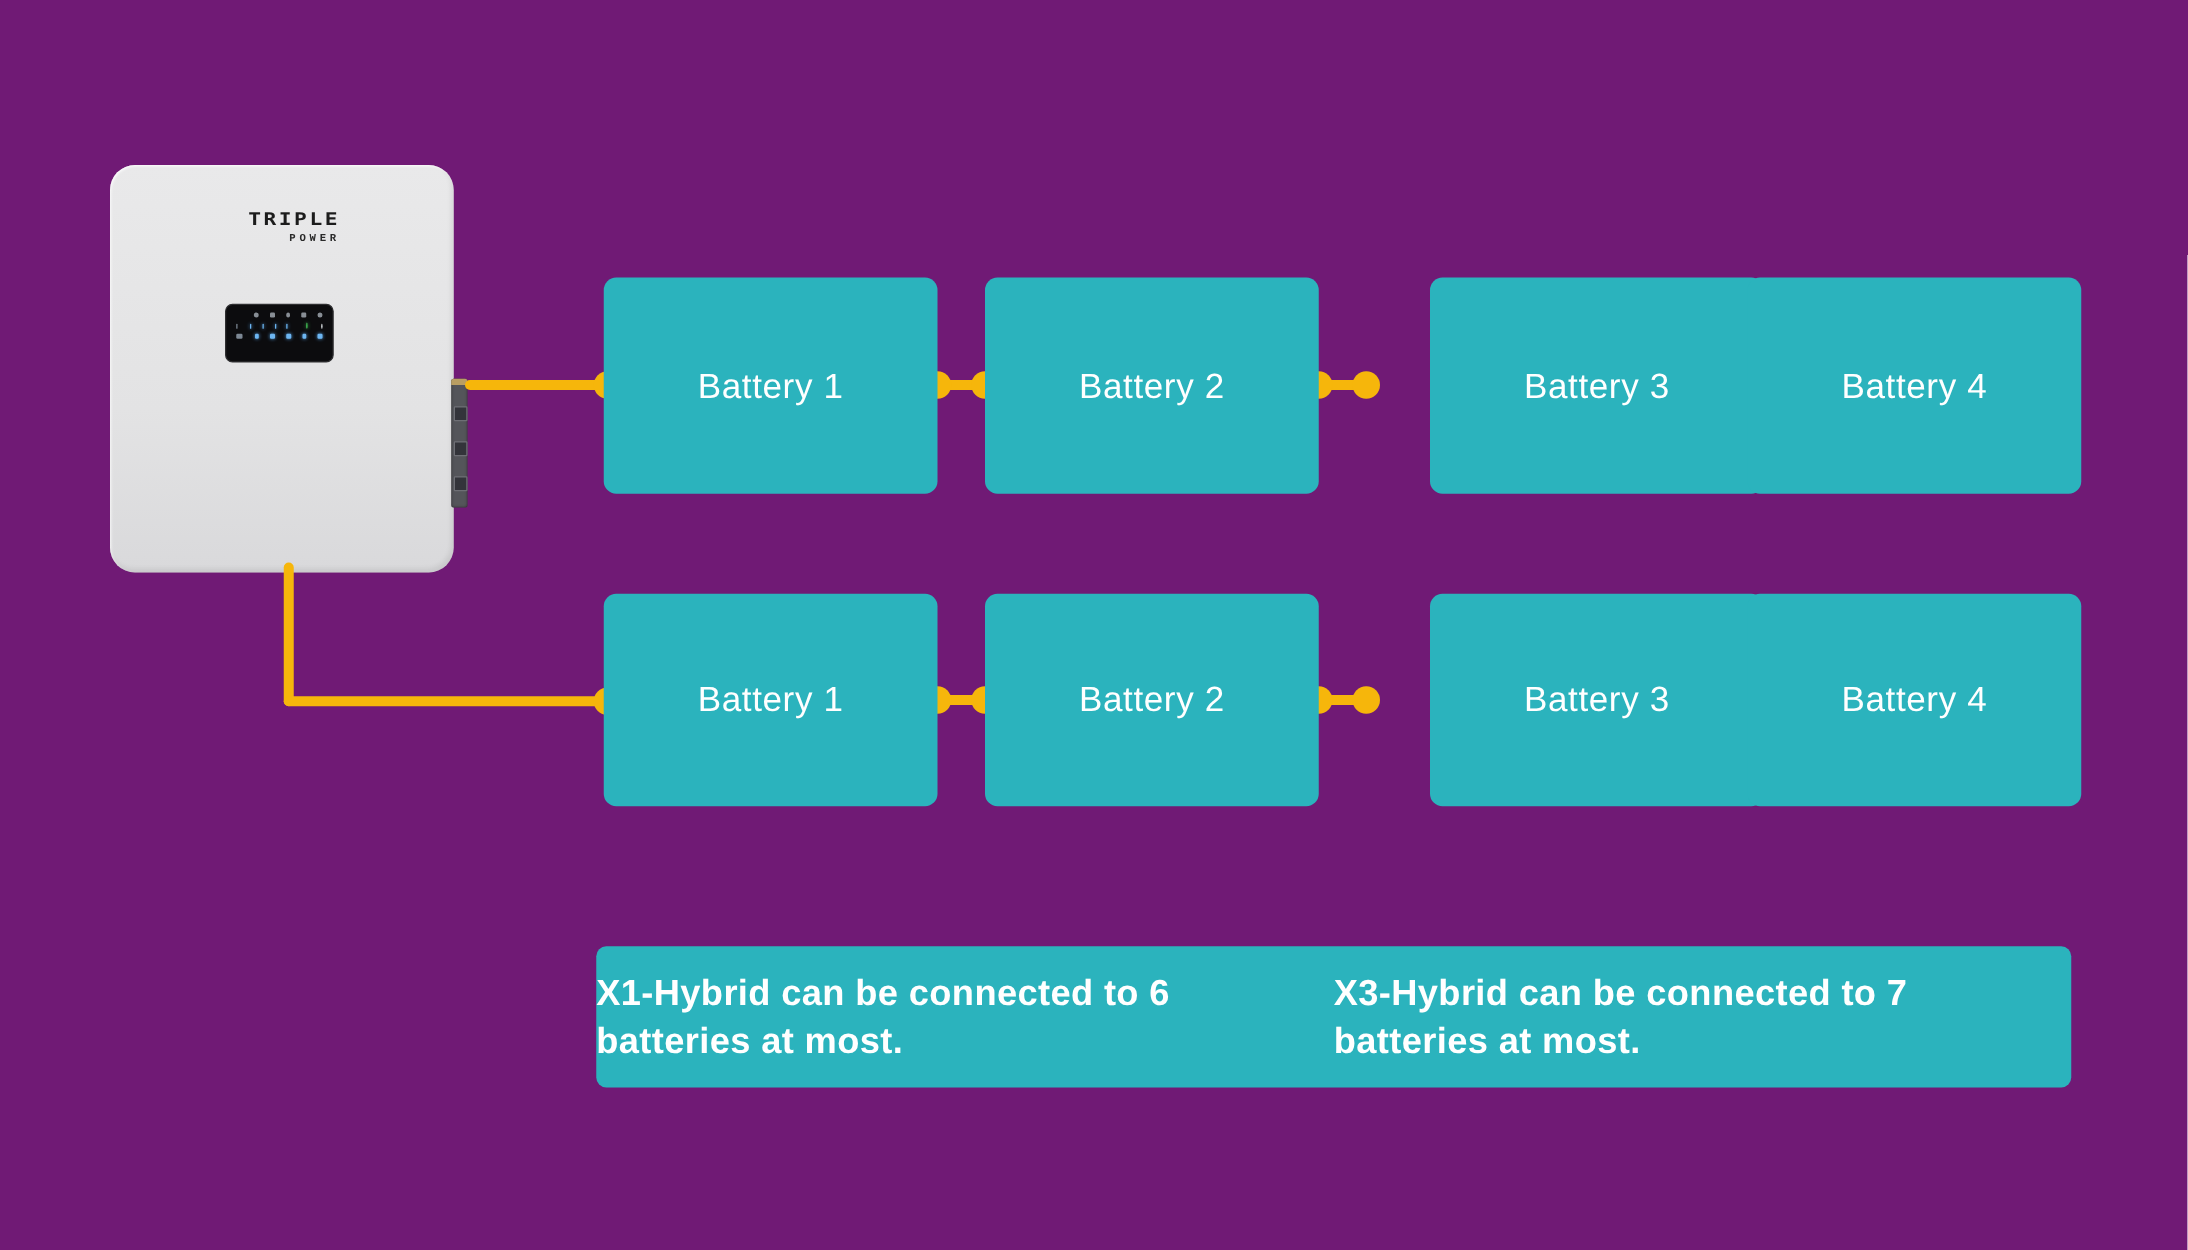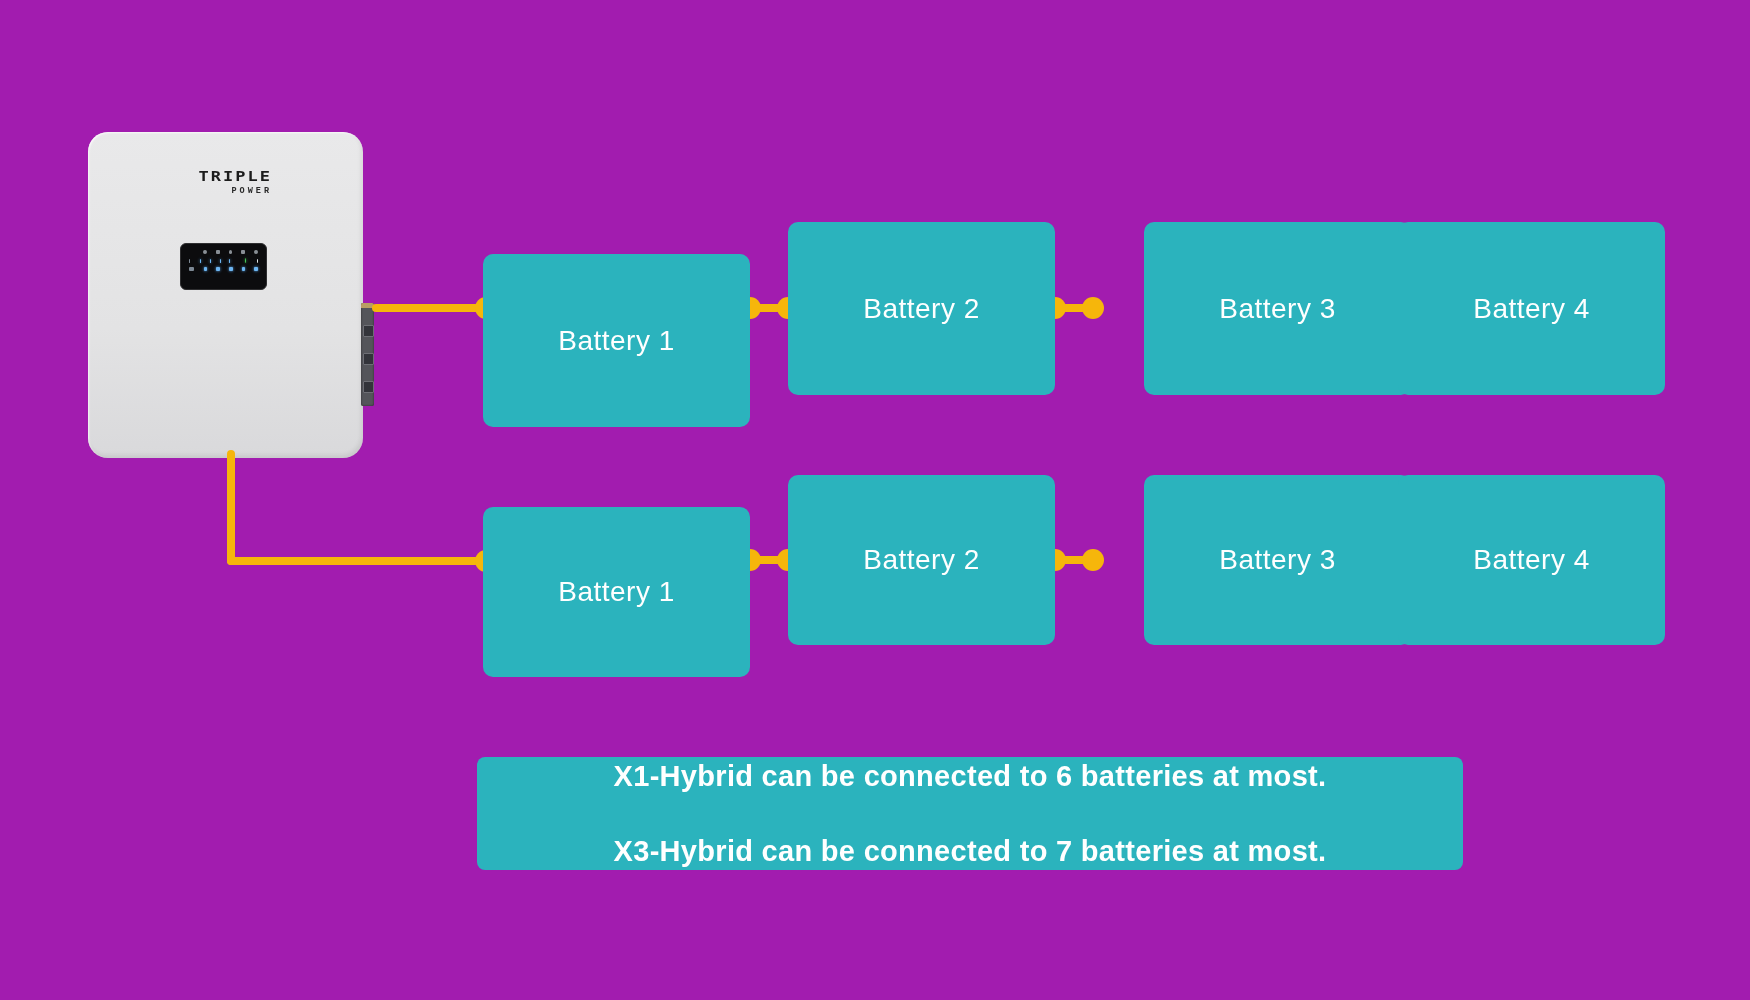--- a/index.html
+++ b/index.html
@@ -1,17 +1,17 @@
 <!DOCTYPE html>
 <html style="--teal: #2BB3BD; --yellow: #F6B60B; --body: #E5E5E6;"><head>
 <meta charset="utf-8">
 <style>
   html,body{margin:0;padding:0;background:#ffffff;}
   .canvas{
-    position:relative;width:1750px;height:1000px;background:#a21caf;overflow:hidden;
+    position:relative;width:1750px;height:1000px;background:#701a75;overflow:hidden;
     font-family:"Liberation Sans", sans-serif;
   }
   
   .inverter{
     position:absolute;left:88px;top:132px;width:275px;height:326px;
     background:linear-gradient(180deg,#e9e9ea 0%,#e3e3e4 60%,#d9d9db 100%);
     border-radius:20px;
     box-shadow:inset -2px -3px 4px rgba(0,0,0,.08), inset 1px 1px 2px rgba(255,255,255,.8);
   }
   .brand{
@@ -48,25 +48,25 @@
   .cable{position:absolute;background:var(--yellow);border-radius:4px;}
   .dot{position:absolute;width:22px;height:22px;border-radius:50%;background:var(--yellow);}
   
   .battery{
     position:absolute;width:267px;background:var(--teal);border-radius:10px;
     display:flex;align-items:center;justify-content:center;
     color:#ffffff;font-size:28px;font-weight:500;letter-spacing:.5px;
   }
   .row1{top:222px;height:173px;}
   .row2{top:475px;height:170px;}
-  .c1{left:483px;margin-top:32px;} .c2{left:788px;} .c3{left:1144px;} .c4{left:1398px;}
+  .c1{left:483px;} .c2{left:788px;} .c3{left:1144px;} .c4{left:1398px;}
   
   .banner{
-    position:absolute;left:477px;top:757px;width:986px;height:113px;background:var(--teal);
-    border-radius:8px;display:flex;flex-direction:column;align-items:center;justify-content:space-between;
+    position:absolute;left:477px;top:757px;width:1180px;height:113px;background:var(--teal);
+    border-radius:8px;display:flex;flex-direction:row;align-items:center;justify-content:space-between;
     color:#fff;font-size:29px;font-weight:bold;line-height:38px;letter-spacing:.3px;
   }
 </style>
 </head>
 <body>
 
 <div class="canvas">
 
   <div class="inverter">
     <div class="brand">

